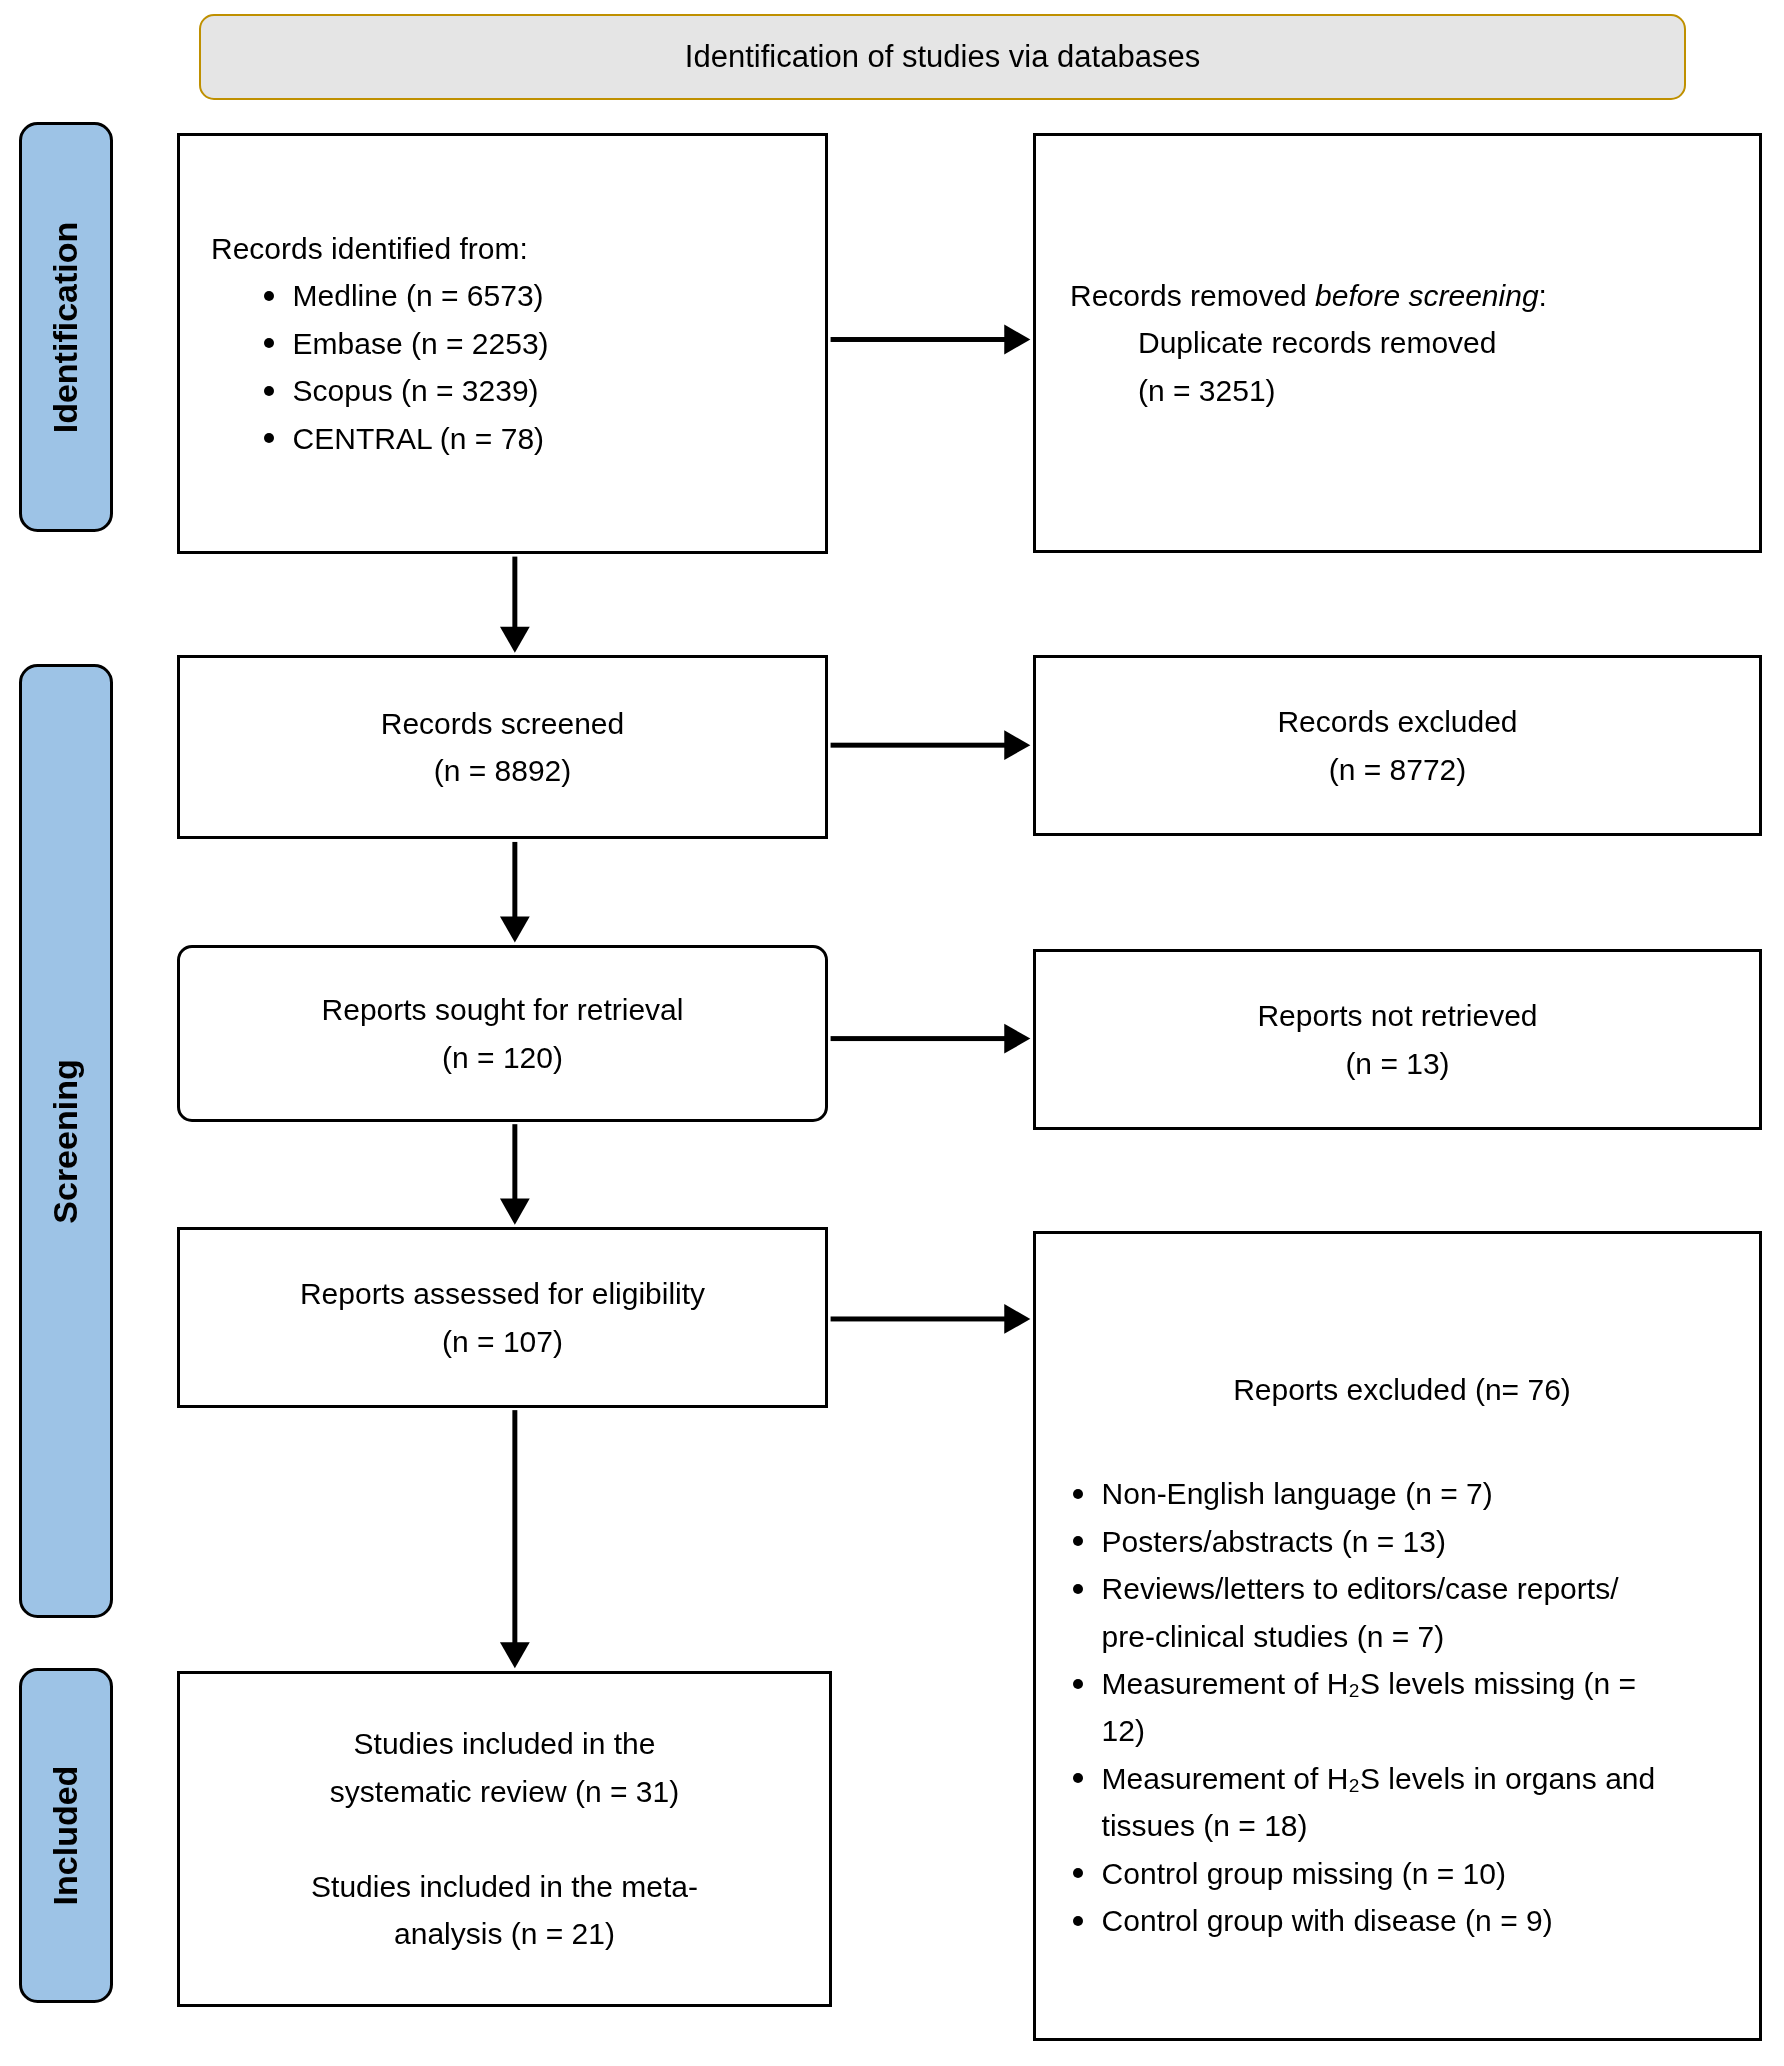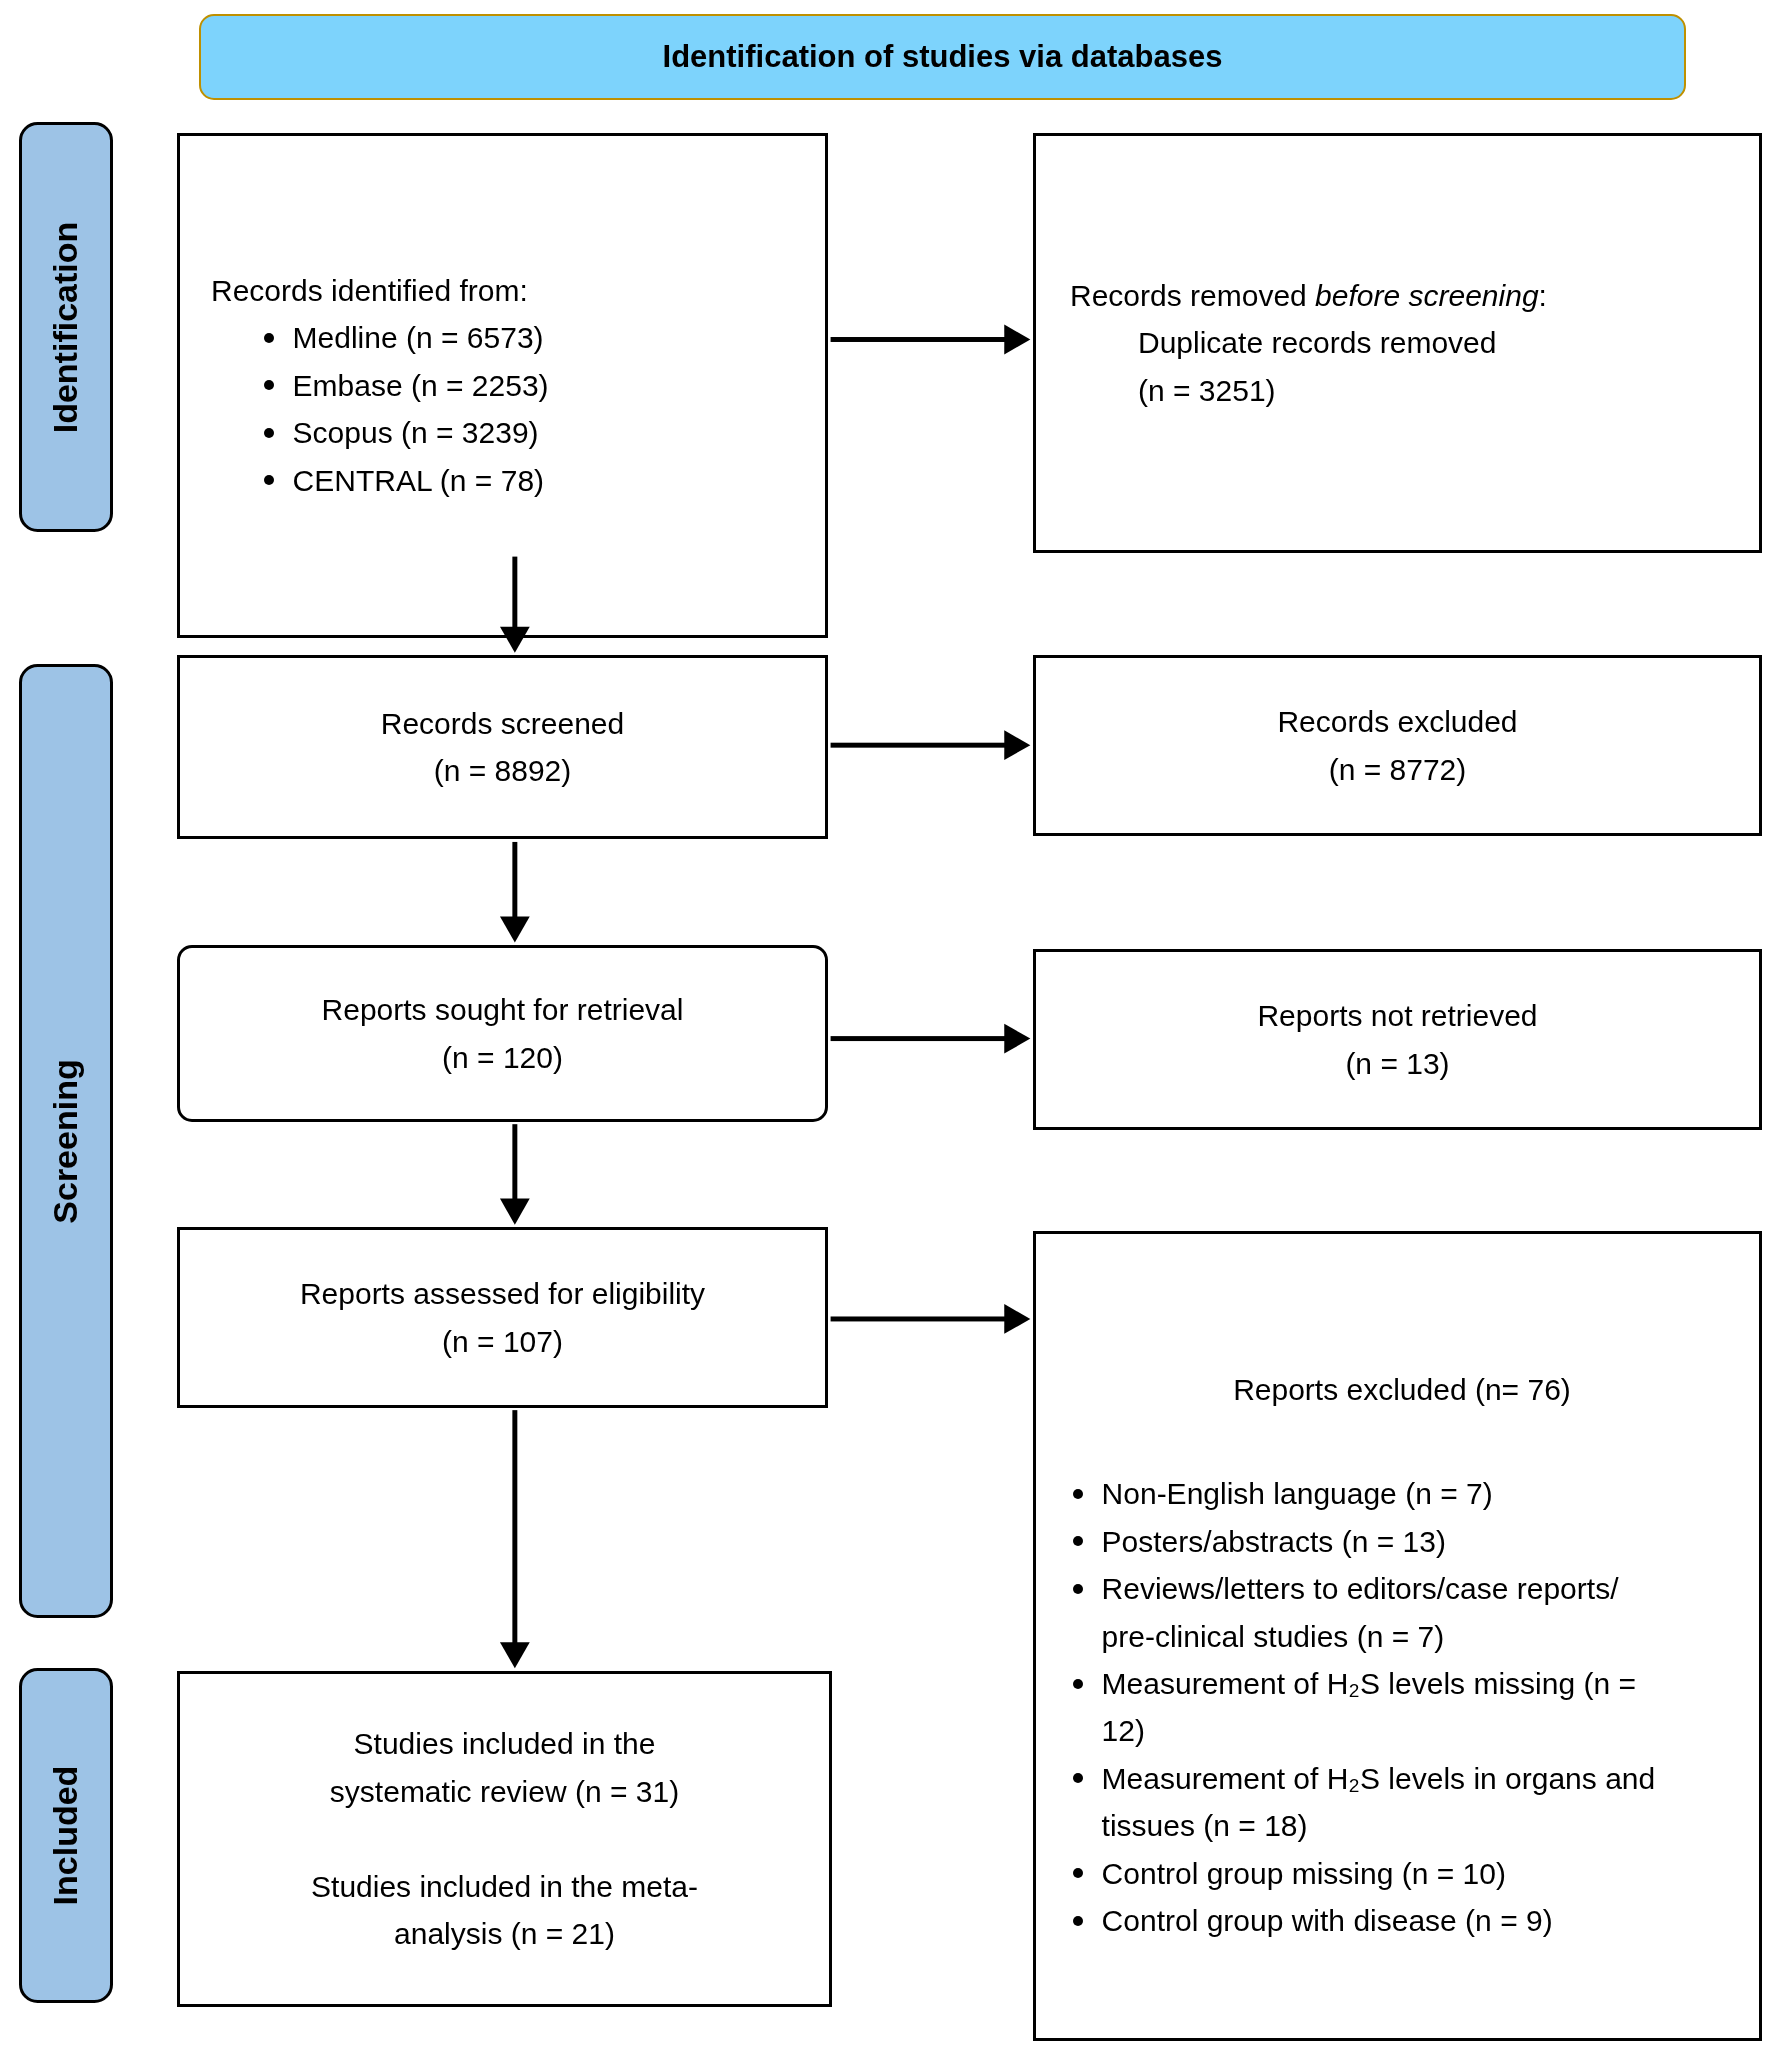--- a/index.html
+++ b/index.html
@@ -3,23 +3,23 @@
 <meta charset="utf-8">
 <style>
   html,body { margin:0; padding:0; background:#fff; }
   .canvas {
     position:relative; width:1784px; height:2066px; background:#FFFFFF;
     font-family:"Liberation Sans", sans-serif; color:#000; overflow:hidden;
   }
   
   .banner {
     position:absolute; left:199px; top:13.7px; width:1487px; height:86px;
-    background:#7dd3fc; border:2.5px solid #BF9000; border-radius:15px;
+    background:#e5e5e5; border:2.5px solid #BF9000; border-radius:15px;
     display:flex; align-items:center; justify-content:center;
-    font-size:31px; font-weight:bold; box-sizing:border-box;
+    font-size:31px; font-weight:normal; box-sizing:border-box;
   }
   
   .side {
     position:absolute; left:18.6px; width:94px; background:#9DC3E6;
     border:3.7px solid #000; border-radius:18.6px; box-sizing:border-box;
     display:flex; align-items:center; justify-content:center;
   }
   .side span {
     transform:rotate(-90deg); font-weight:bold; font-size:34px; white-space:nowrap;
   }
@@ -28,21 +28,21 @@
   .side-included       { top:1668px; height:335px; }
   
   .box {
     position:absolute; background:#fff; border:3.7px solid #000;
     box-sizing:border-box; font-size:30px; line-height:1.58;
   }
   .center {
     display:flex; flex-direction:column; align-items:center; justify-content:center;
     text-align:center;
   }
-  .b1 { left:177px; top:133px;  width:651px; height:505px;
+  .b1 { left:177px; top:133px;  width:651px; height:421px;
         display:flex; flex-direction:column; justify-content:center;
         padding-left:31px; padding-right:12.4px; }
   .b2 { left:177px; top:655px; width:651px; height:184px;justify-content:center; }
   .b3 { left:177px; top:945px; width:651px; height:177px;border-radius:15px; }
   .b4 { left:177px; top:1227px; width:651px; height:181px; }
   .b5 { left:177px; top:1671px; width:655px; height:336px; }
   .r1 { left:1033px; top:133px;  width:729px; height:420px;
         display:flex; flex-direction:column; justify-content:center;
         padding-left:34px; padding-right:12.4px; }
   .r2 { left:1033px; top:655px; width:729px; height:181px; }

